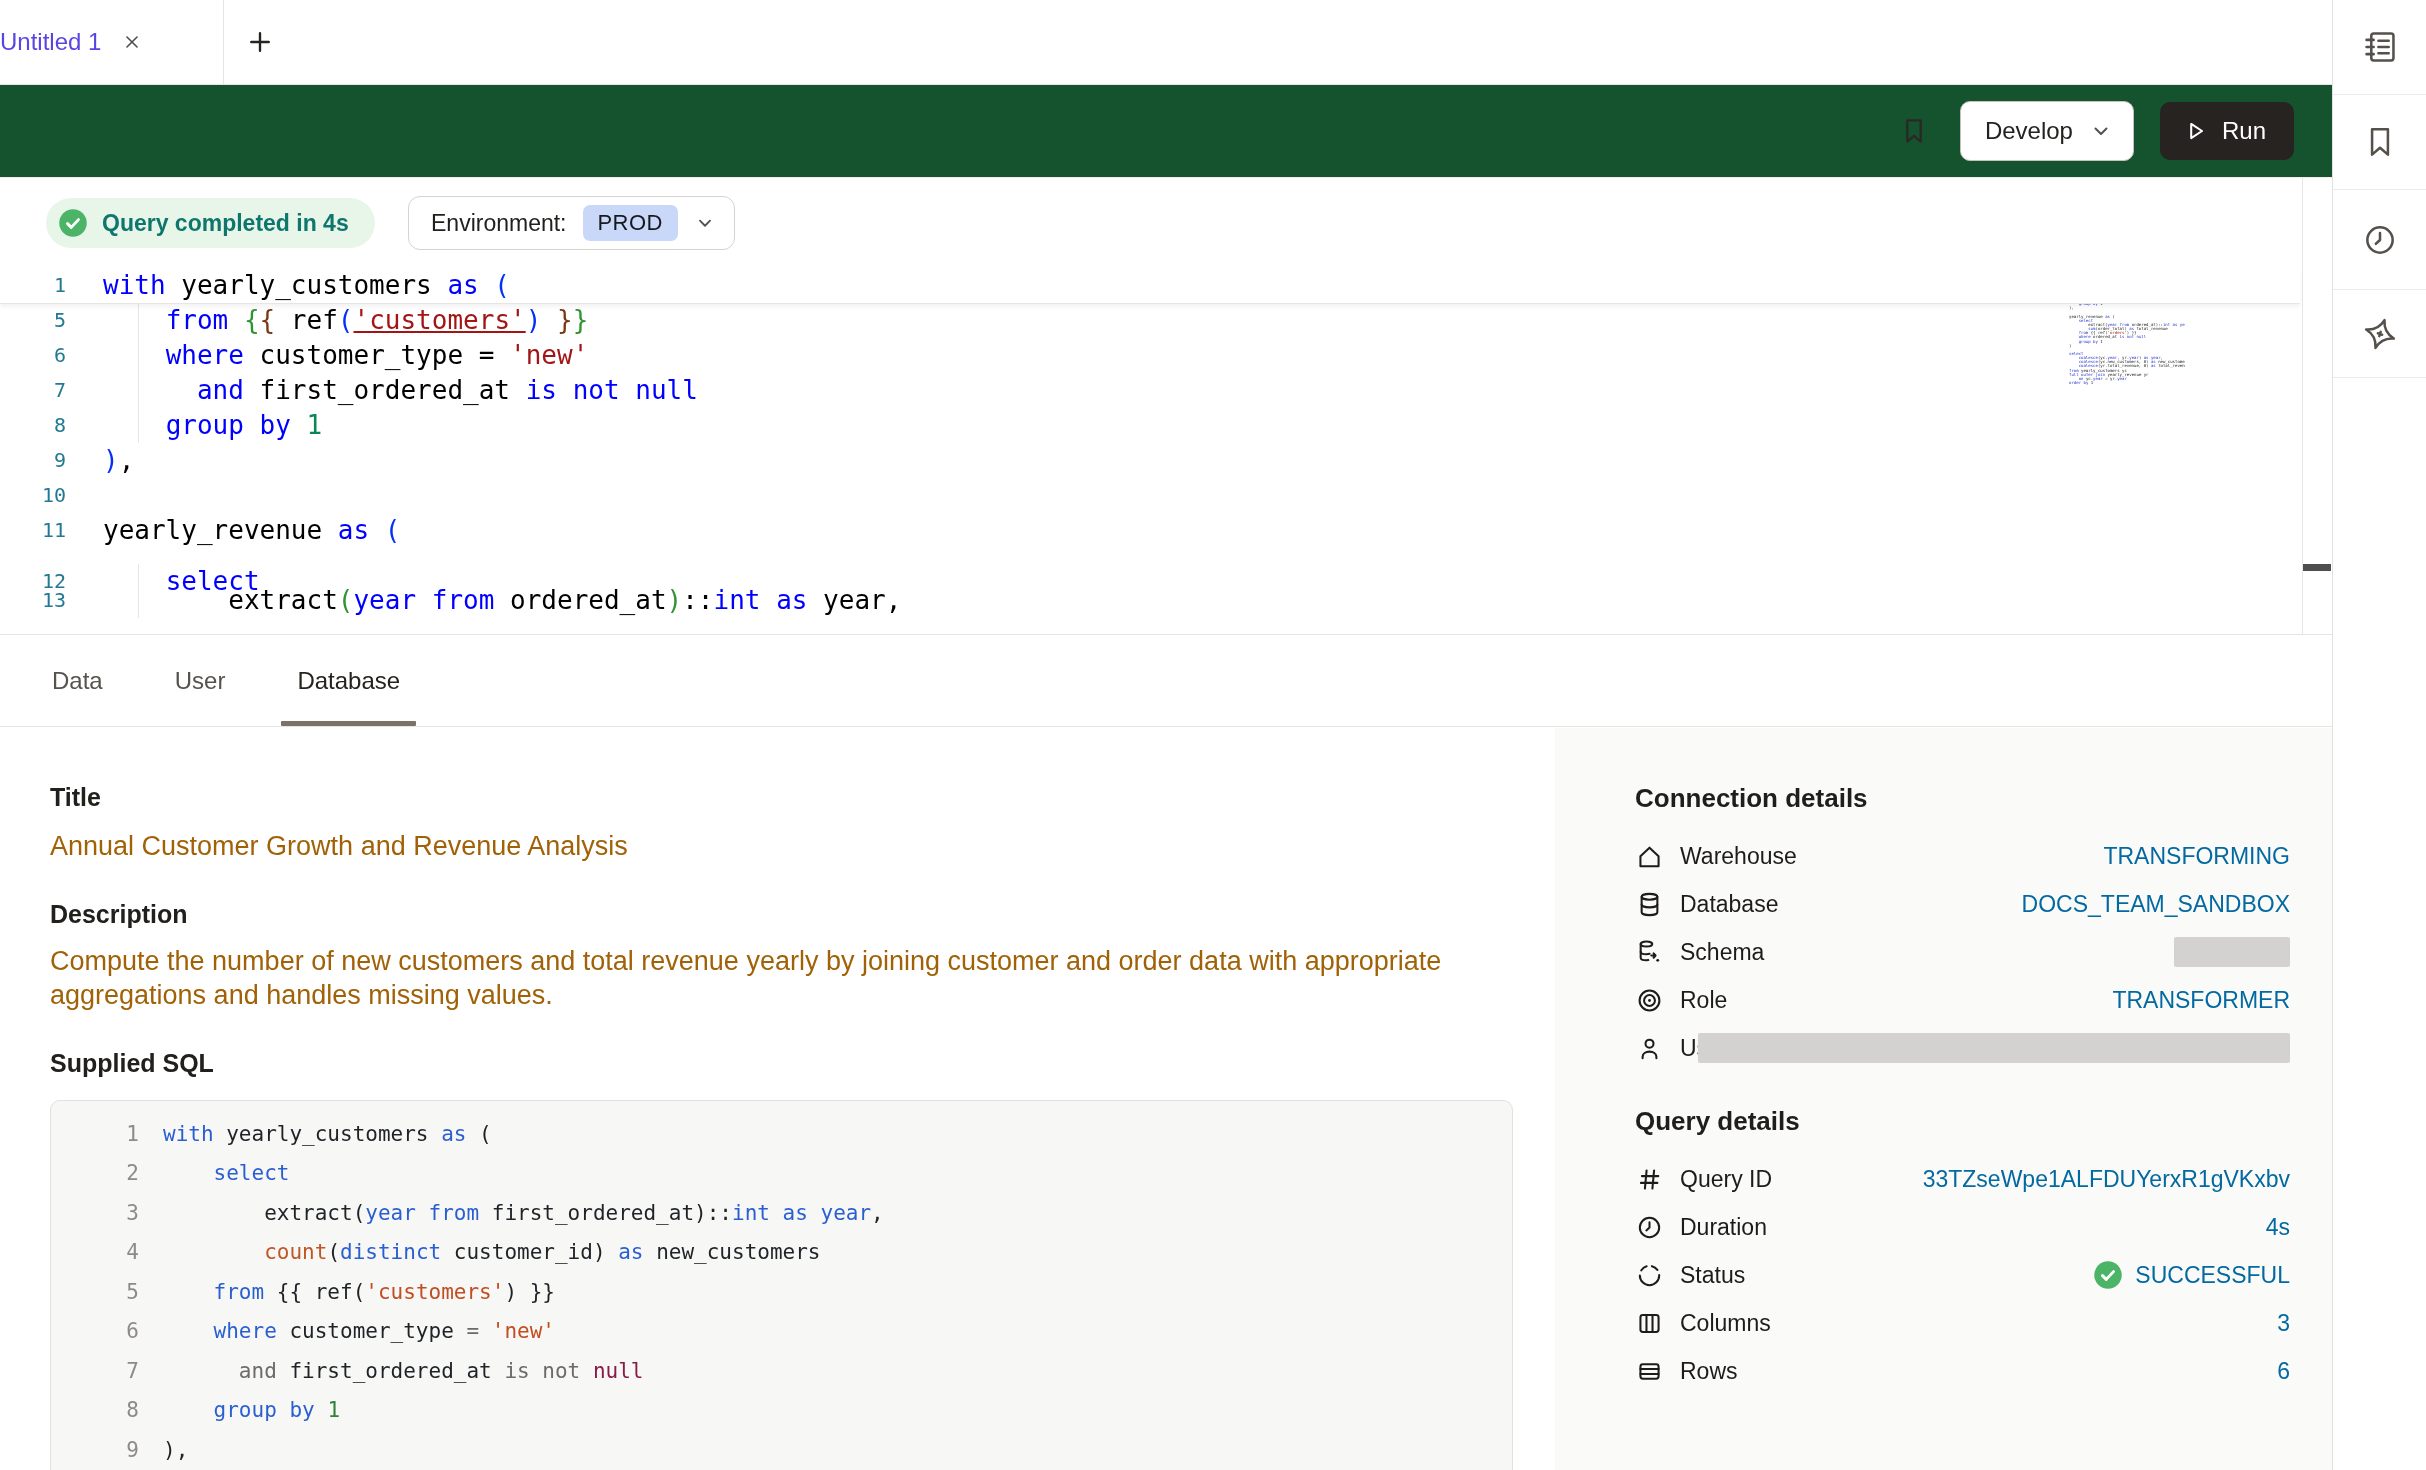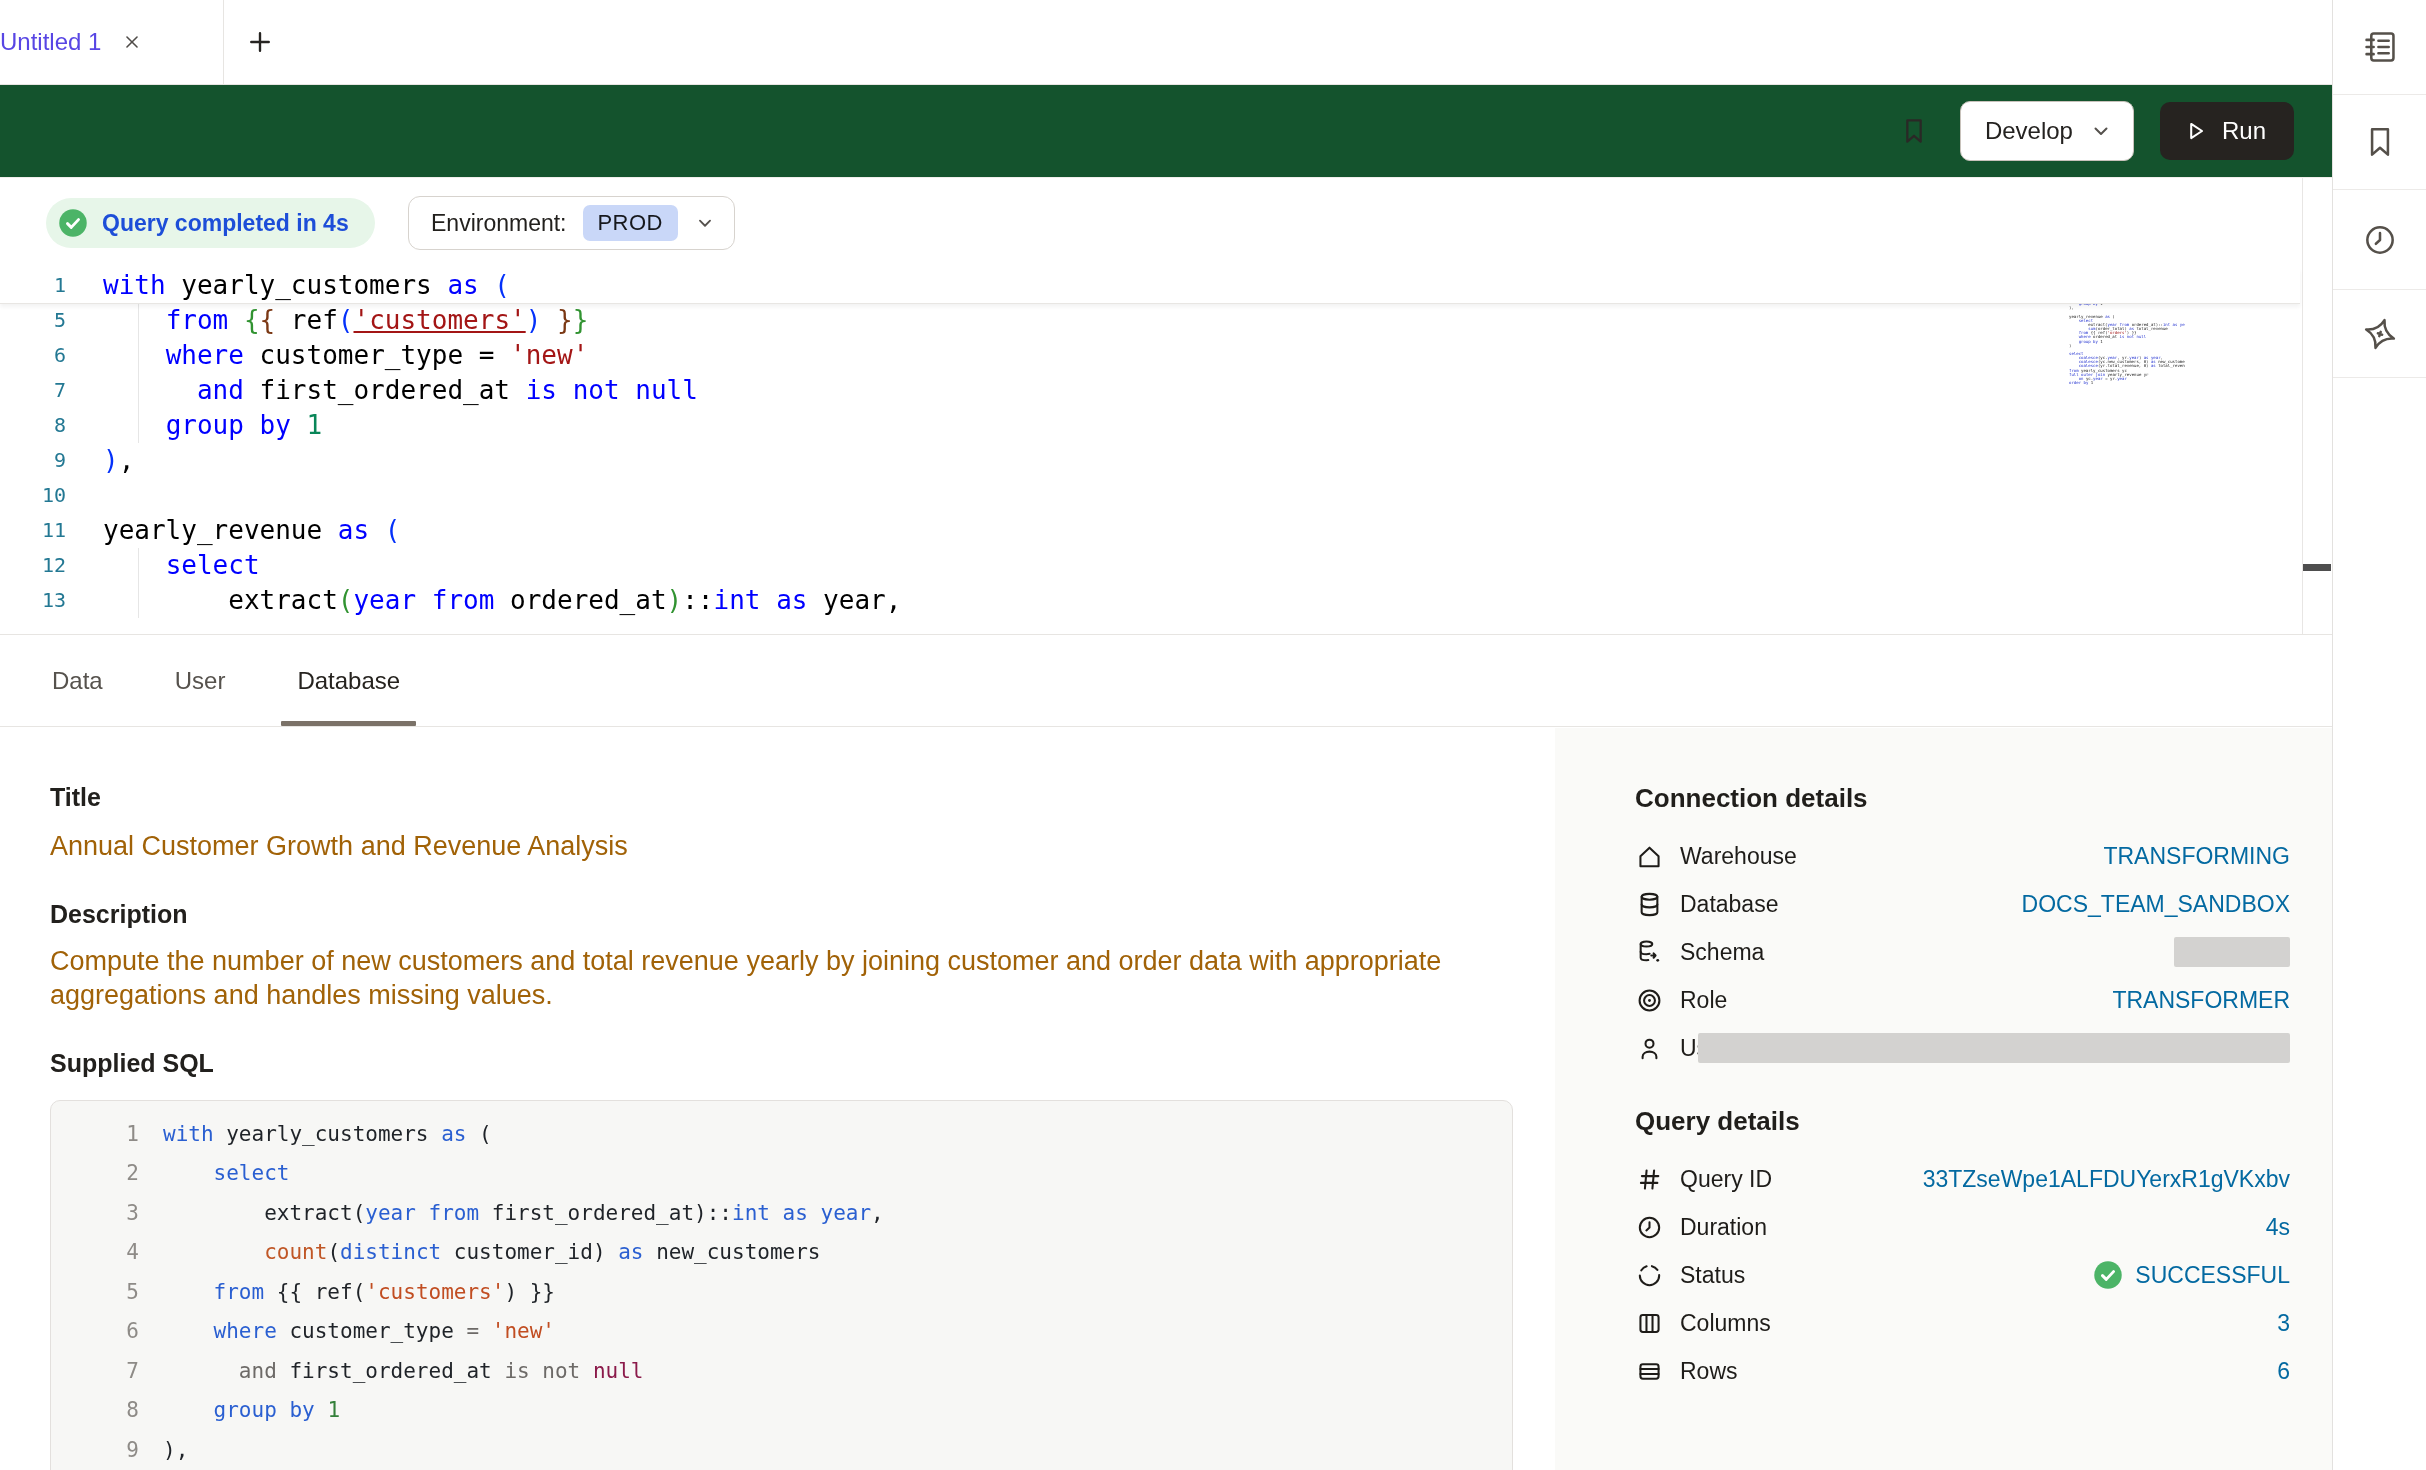--- a/index.html
+++ b/index.html
@@ -19,21 +19,21 @@
   #toolbar-bookmark{color:#2a2826;display:flex;cursor:pointer;margin-right:4px}
   #develop-btn{height:58px;border:1.5px solid #c8c2bb;border-radius:10px;background:#fff;display:flex;align-items:center;
                padding:0 20px 0 24px;gap:16px;font-size:24px;color:#242220;cursor:pointer}
   #develop-btn .chev{color:#55514d;display:flex}
   #run-btn{height:58px;border-radius:10px;background:#262320;color:#fff;display:flex;align-items:center;
            padding:0 28px 0 22px;gap:14px;font-size:24px;cursor:pointer}
 
   
   #editor{position:absolute;left:0;top:178px;width:2332px;height:456px;background:#fff;overflow:hidden}
   #query-status-pill{position:absolute;left:46px;top:20px;height:50px;border-radius:25px;background:#e7f6e9;
-    display:flex;align-items:center;gap:14px;padding:0 26px 0 12px;font-size:23px;font-weight:600;color:#1d4ed8;z-index:5}
+    display:flex;align-items:center;gap:14px;padding:0 26px 0 12px;font-size:23px;font-weight:600;color:#0f766e;z-index:5}
   #env-box{position:absolute;left:408px;top:18px;height:52px;border:1px solid #d7d3ce;border-radius:12px;background:#fff;
     display:flex;align-items:center;gap:16px;padding:0 18px 0 22px;font-size:23px;color:#22201d;cursor:pointer;z-index:5}
   #env-box .prod-pill{background:#c9d7f8;border-radius:7px;padding:5px 15px;font-size:22px;font-weight:500;letter-spacing:.4px;color:#16181d}
   #env-box .chev{color:#55514d;display:flex}
 
   .crow{position:absolute;left:0;width:2300px;height:35px}
   .crow .lnum{position:absolute;left:0;top:0;width:66px;height:35px;line-height:35px;text-align:right;
               font-family:"DejaVu Sans Mono",monospace;font-size:20px;color:#237893}
   .crow .ccode{position:absolute;left:103px;top:0;height:35px;line-height:35px;white-space:pre;
                font-family:"DejaVu Sans Mono",monospace;font-size:26px;color:#000}
@@ -177,21 +177,21 @@
         <span class="ccode"><span style="color:#0431fa">)</span><span style="color:#000000">,</span></span>
       </div>
       <div class="crow" style="top:300px">
         <span class="lnum">10</span>
         <span class="ccode"></span>
       </div>
       <div class="crow" style="top:335px">
         <span class="lnum">11</span>
         <span class="ccode"><span style="color:#000000">yearly_revenue </span><span style="color:#0000ff">as</span><span style="color:#000000"> </span><span style="color:#0431fa">(</span></span>
       </div>
-      <div class="crow" style="top:370px">
+      <div class="crow" style="top:386px">
         <span class="lnum">12</span>
         <i class="iguide"></i>
         <span class="ccode"><span style="color:#000000">    </span><span style="color:#0000ff">select</span></span>
       </div>
       <div class="crow" style="top:405px">
         <span class="lnum">13</span>
         <i class="iguide"></i>
         <span class="ccode"><span style="color:#000000">        extract</span><span style="color:#319331">(</span><span style="color:#0000ff">year</span><span style="color:#000000"> </span><span style="color:#0000ff">from</span><span style="color:#000000"> ordered_at</span><span style="color:#319331">)</span><span style="color:#000000">::</span><span style="color:#0000ff">int</span><span style="color:#000000"> </span><span style="color:#0000ff">as</span><span style="color:#000000"> year,</span></span>
       </div>
     </div>

